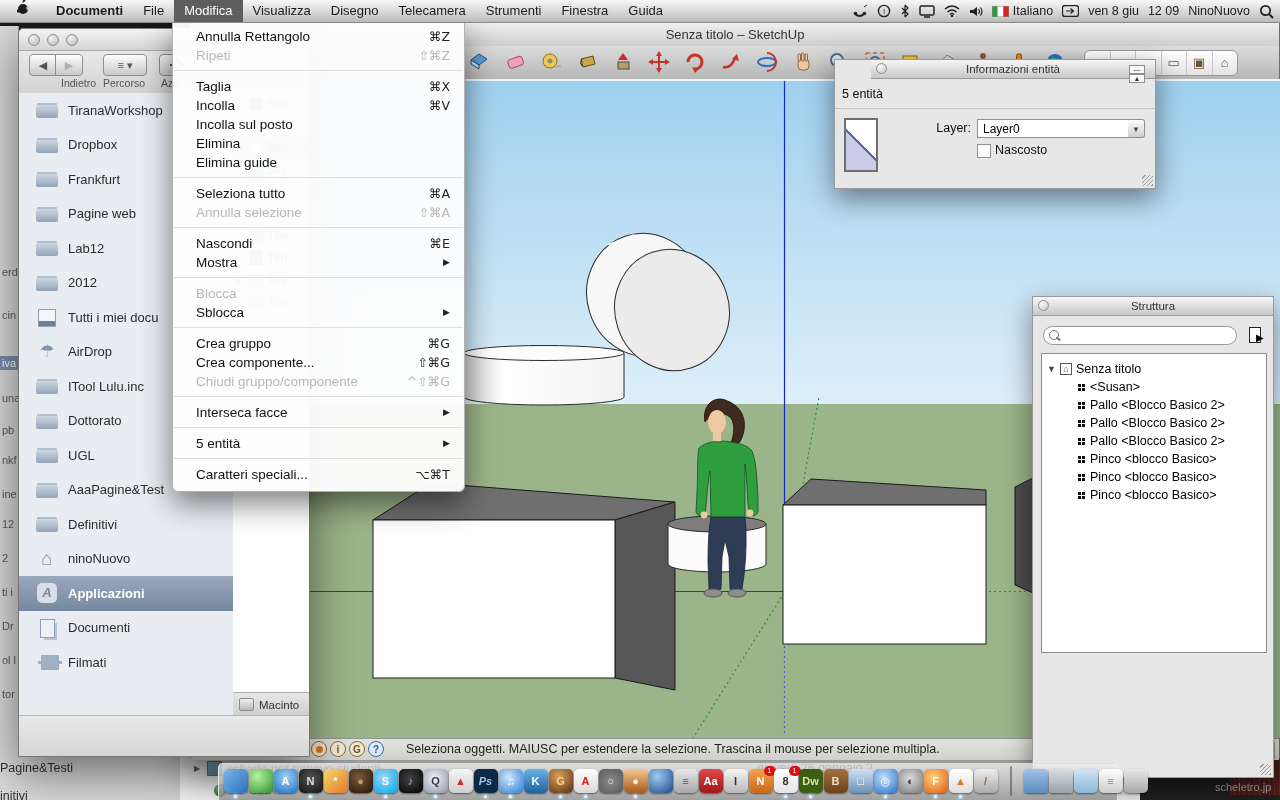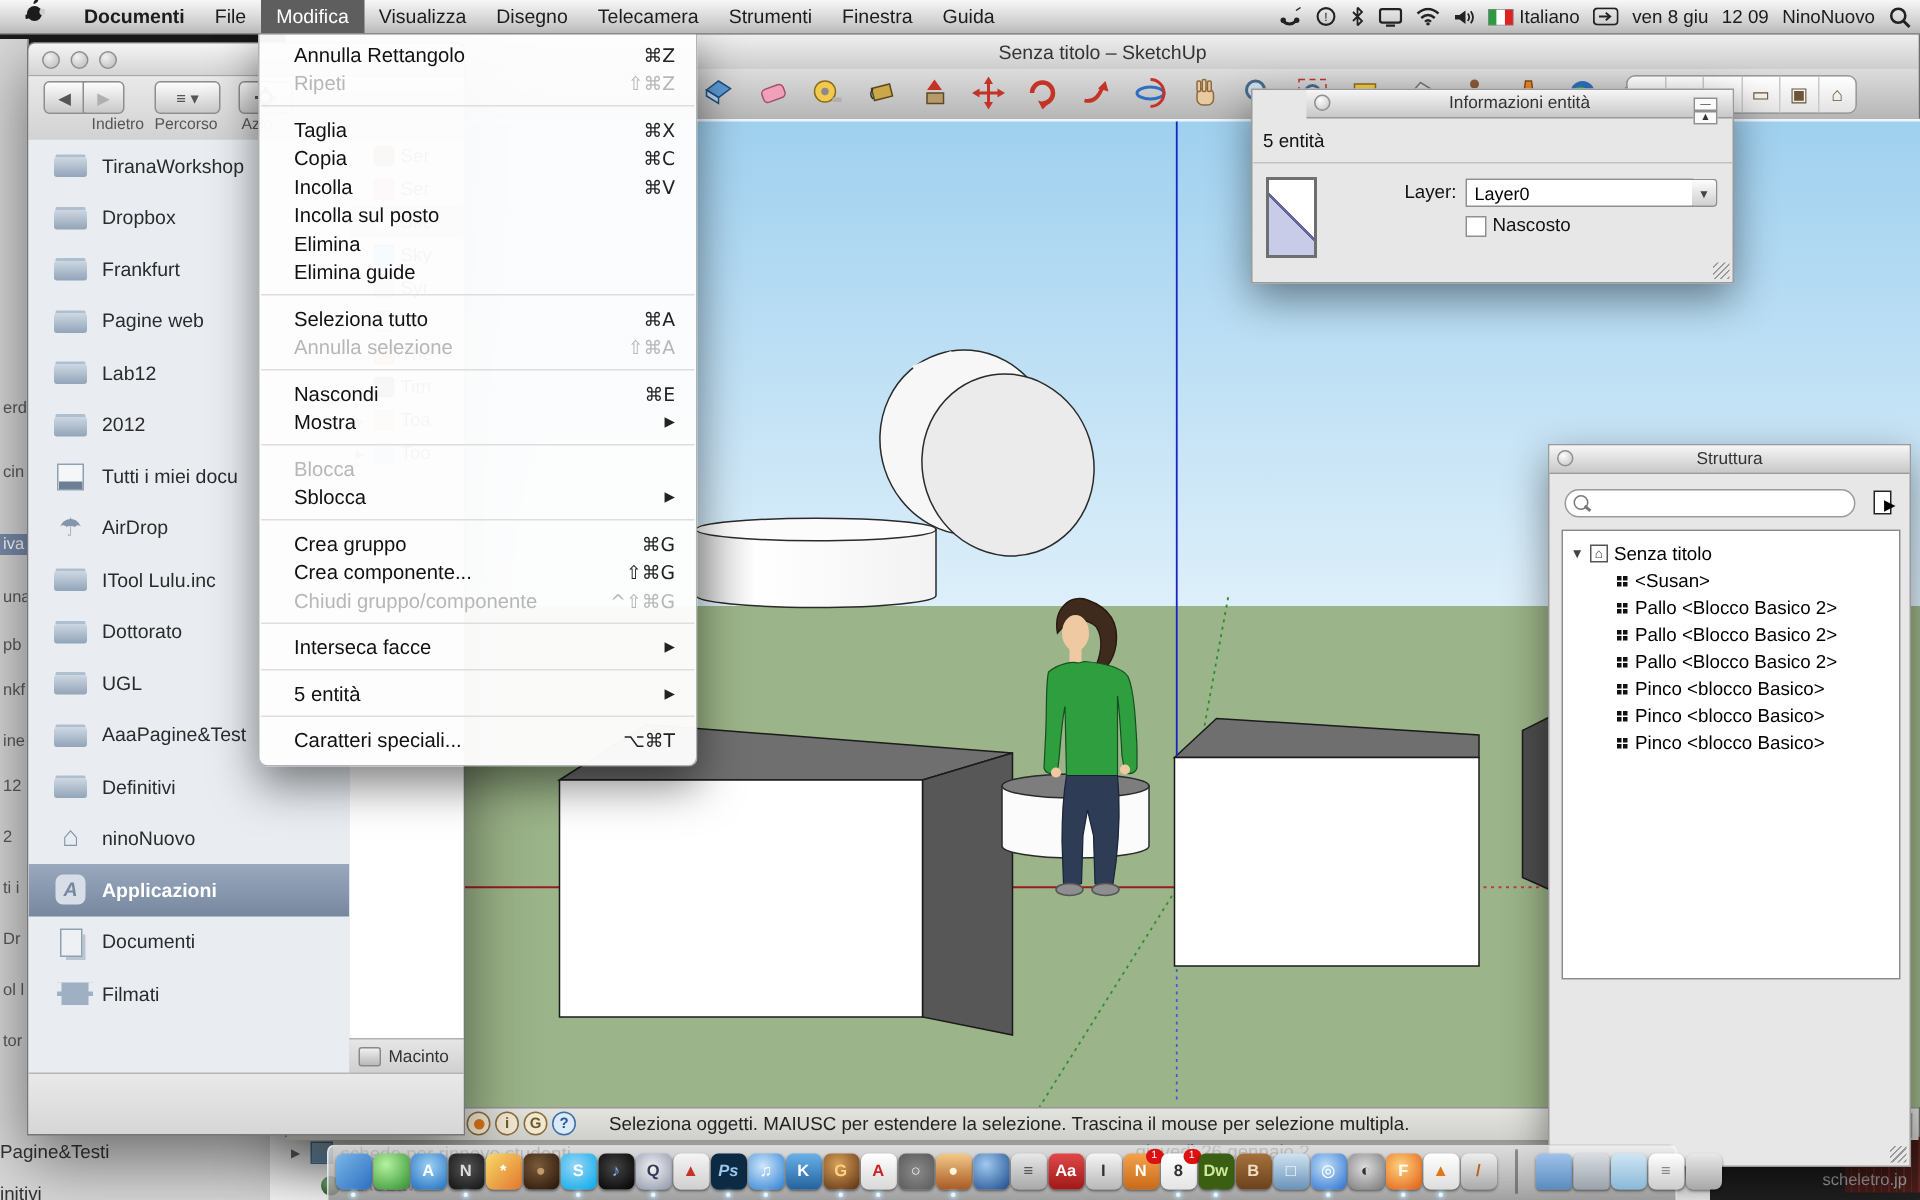--- a/index.html
+++ b/index.html
@@ -743,25 +743,20 @@
       <span class="mi-label"></span>
 
     </div>
 
     <div class="mi">
       <span class="mi-label">Taglia</span>
       <span class="mi-short">⌘X</span>
 
     </div>
 
-    <div class="mi">
-      <span class="mi-label">Copia</span>
-      <span class="mi-short">⌘C</span>
-
-    </div>
 
     <div class="mi">
       <span class="mi-label">Incolla</span>
       <span class="mi-short">⌘V</span>
 
     </div>
 
     <div class="mi">
       <span class="mi-label">Incolla sul posto</span>
 

